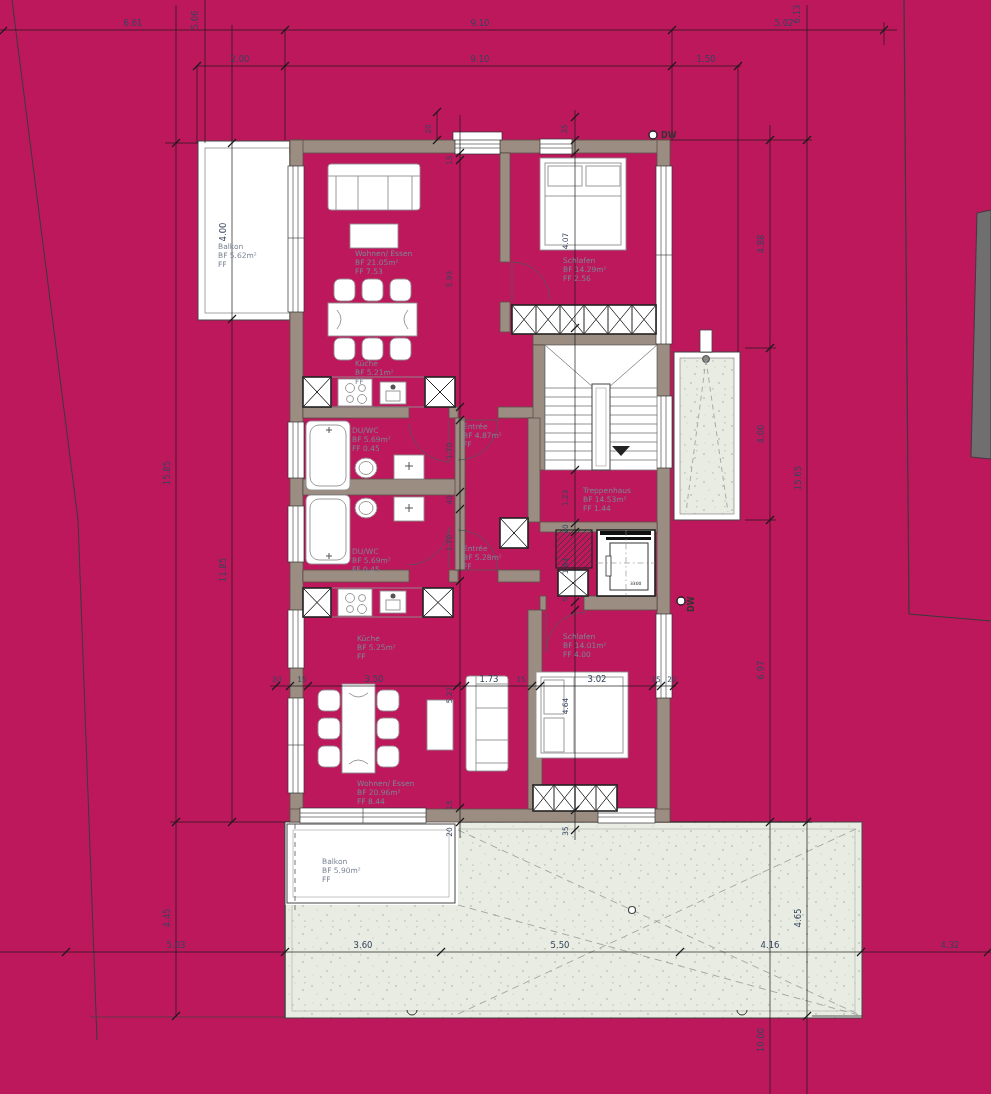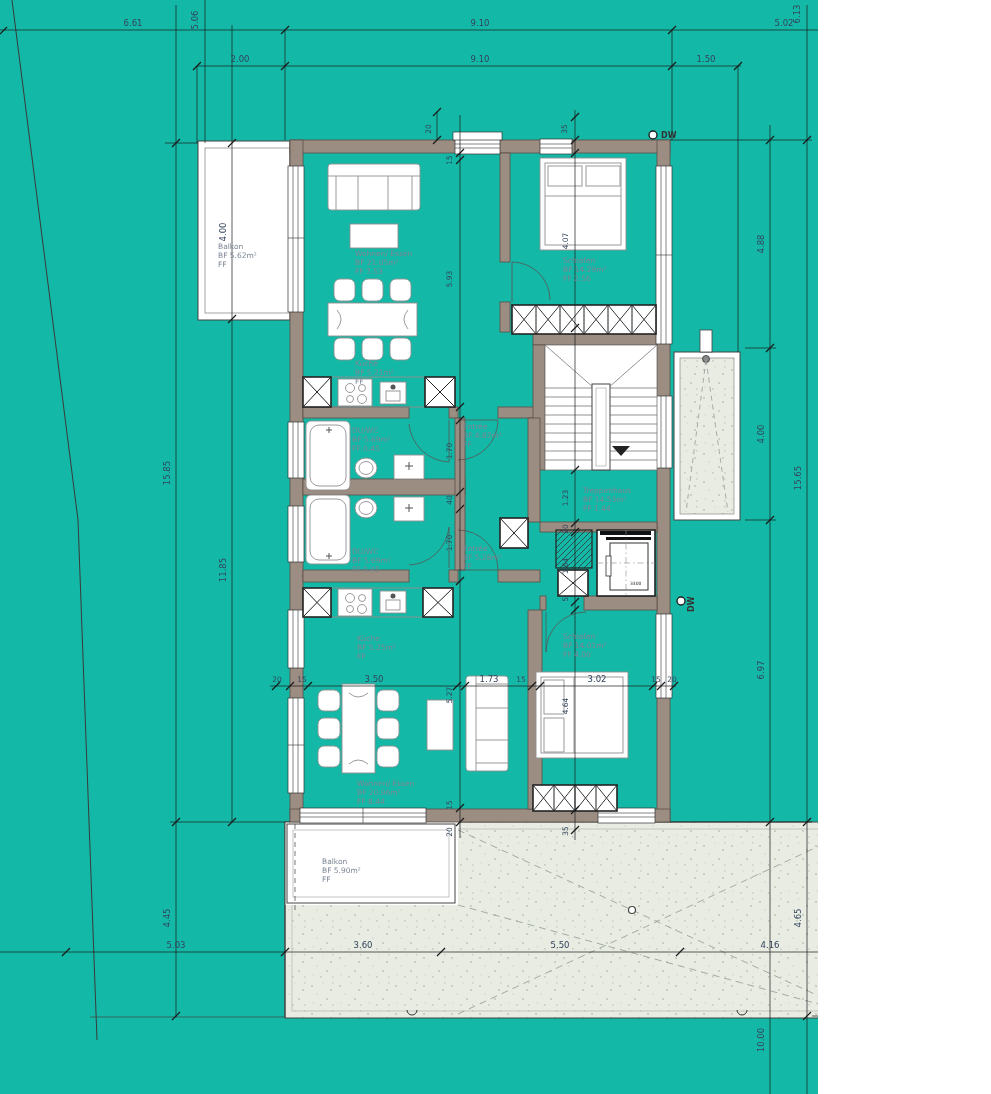--- a/index.html
+++ b/index.html
@@ -1,16 +1,16 @@
 <!DOCTYPE html>
 <html><head>
 <meta charset="utf-8">
 <style>
   html,body{margin:0;padding:0;background:#ffffff;}
-  #stage{position:relative;width:818px;height:1094px;background:#14b8a6;overflow:hidden;
+  #stage{position:relative;width:991px;height:1094px;background:#be185d;overflow:hidden;
          font-family:"DejaVu Sans",sans-serif;}
   svg{position:absolute;left:0;top:0;}
   text{font-family:"DejaVu Sans",sans-serif;}
   .dim{font-size:8.5px;fill:#33445c;}
   .dimsm{font-size:7.5px;fill:#33445c;}
   .room{font-size:7.5px;fill:#7b8594;}
   .mark{font-size:8px;fill:#333;font-weight:bold;}
   .tiny{font-size:4.5px;fill:#222;}
   .wall{fill:#9c8d83;stroke:#5e5046;stroke-width:0.8;}
   .dimline{stroke:#1a1a1a;stroke-width:0.7;fill:none;}

